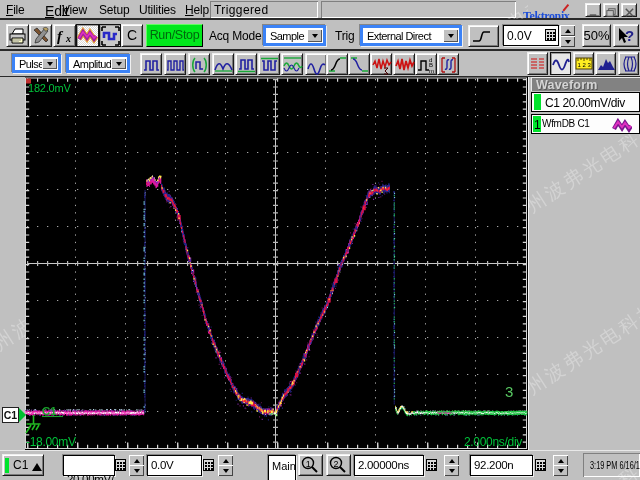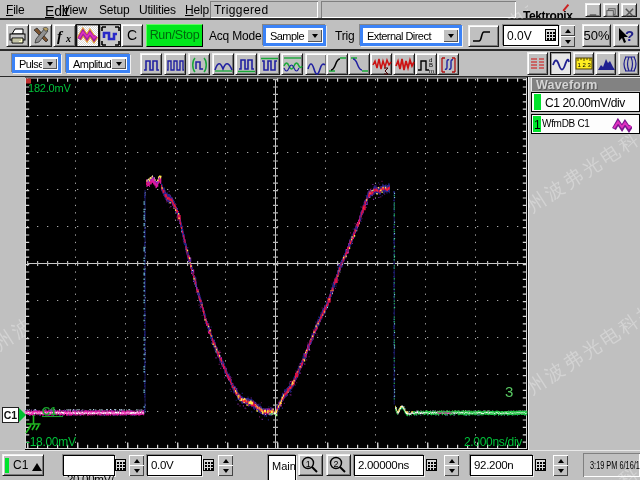--- a/index.html
+++ b/index.html
@@ -38,21 +38,21 @@
 <div class="a" style="left:6px;top:3px;font-size:12px;letter-spacing:-0.2px"><span style="text-decoration:underline">F</span>ile</div>
 <div class="a" style="left:45px;top:3px;font-size:14px;letter-spacing:-0.2px"><span style="text-decoration:underline">E</span>dit</div>
 <div class="a" style="left:62px;top:3px;font-size:12px;letter-spacing:-0.2px"><span style="text-decoration:underline">V</span>iew</div>
 <div class="a" style="left:99px;top:3px;font-size:12px;letter-spacing:-0.2px">Setup</div>
 <div class="a" style="left:139px;top:3px;font-size:12px;letter-spacing:-0.2px">Utilities</div>
 <div class="a" style="left:185px;top:3px;font-size:12px;letter-spacing:-0.2px"><span style="text-decoration:underline">H</span>elp</div>
 <div class="a sunk" style="left:210px;top:1px;width:108px;height:17px">
     <span style="font-size:12px;position:absolute;left:4px;top:2px;letter-spacing:0.4px">Triggered</span>
   </div>
 <div class="a sunk" style="left:321px;top:1px;width:195px;height:17px"></div>
-<div class="a" style="left:523px;top:9px;font-size:12px;font-weight:bold;color:#000000;letter-spacing:-0.4px;font-family:Liberation Sans, sans-serif">Tektronix</div>
+<div class="a" style="left:523px;top:9px;font-size:12px;font-weight:bold;color:#1d4ed8;letter-spacing:-0.4px;font-family:Liberation Serif, serif">Tektronix</div>
 <div class="a" style="left:564px;top:6px;width:9px;height:8px;border-left:2px solid #cc2222;transform:rotate(40deg);z-index:2"></div>
 <div class="a btn" style="left:585px;top:3px;width:16px;height:14px"><svg width="14" height="12" viewBox="0 0 15 13">
       <path d="M4 10h7" stroke="#555" stroke-width="2"></path>
     </svg></div>
 <div class="a btn" style="left:603px;top:3px;width:16px;height:14px"><svg width="14" height="12" viewBox="0 0 15 13">
       <rect x="5" y="3" width="7" height="6" fill="none" stroke="#555"></rect>
       <rect x="3" y="5" width="7" height="6" fill="#c0c0c0" stroke="#555"></rect>
     </svg></div>
 <div class="a btn" style="left:621px;top:3px;width:16px;height:14px"><svg width="14" height="12" viewBox="0 0 15 13">
       <path d="M4 3l8 8M12 3l-8 8" stroke="#555" stroke-width="1.6"></path>

